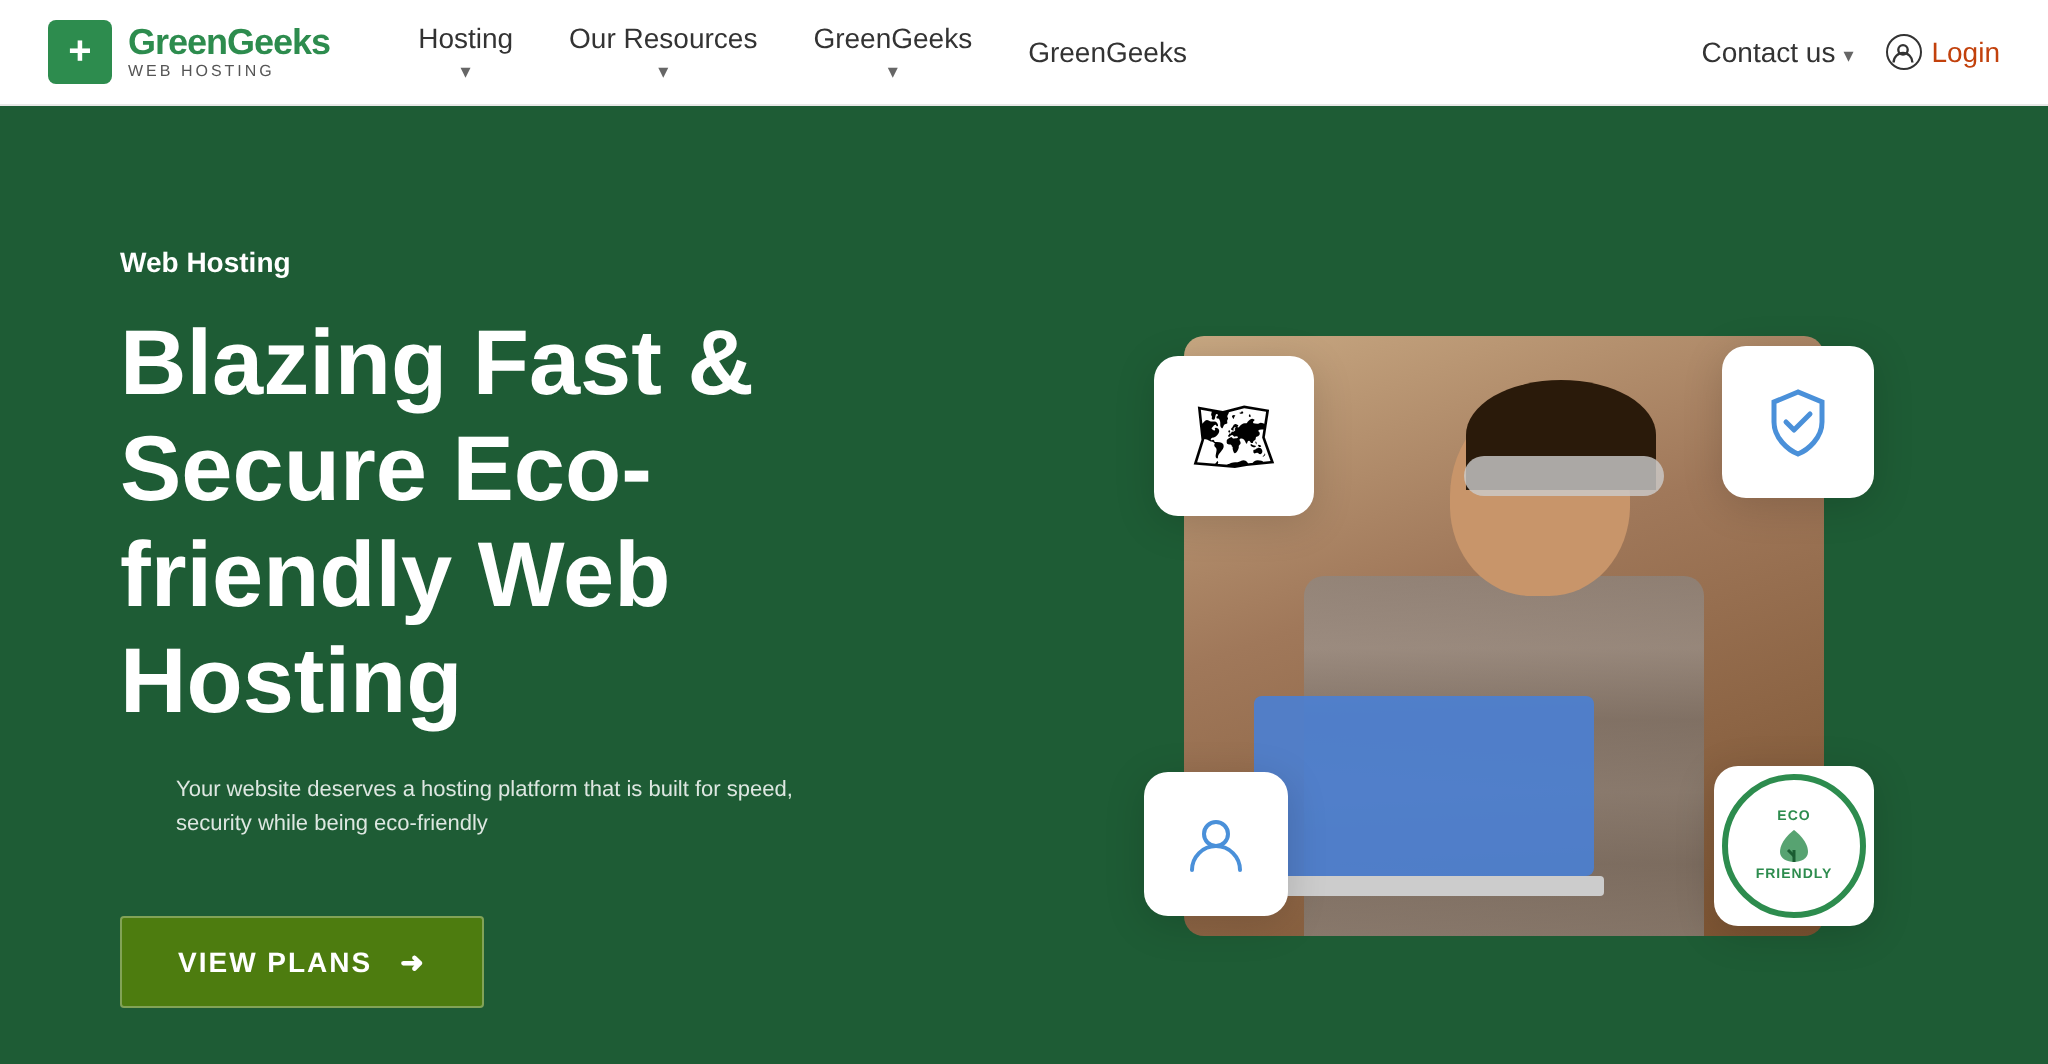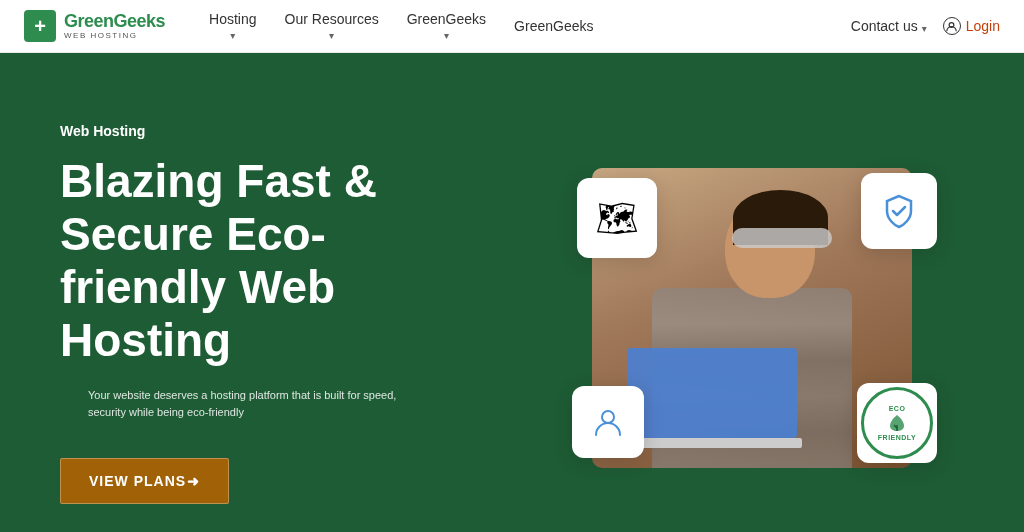--- a/index.html
+++ b/index.html
@@ -141,22 +141,22 @@
       font-size: 11px;
       color: rgba(255,255,255,0.85);
       line-height: 1.6;
       max-width: 360px;
       margin-bottom: 36px;
       margin-left: 28px;
     }
     .view-plans-btn {
       display: inline-flex;
       align-items: center;
-      gap: 1px;
-      background: #a16207;
+      gap: 14px;
+      background: #4d7c0f;
       color: #fff;
       padding: 14px 28px;
       font-size: 14px;
       font-weight: 700;
       letter-spacing: 1px;
       text-transform: uppercase;
       border: none;
       cursor: pointer;
       border-radius: 2px;
       width: fit-content;

